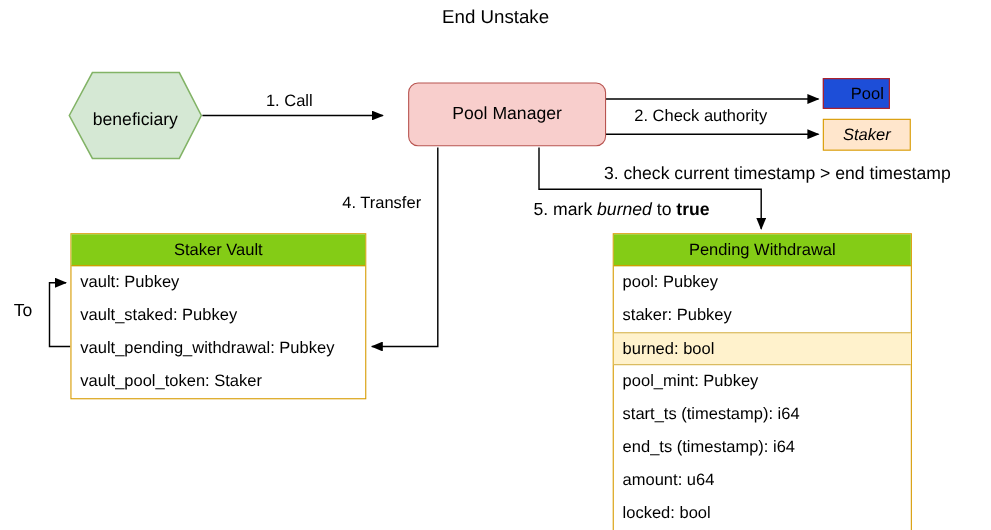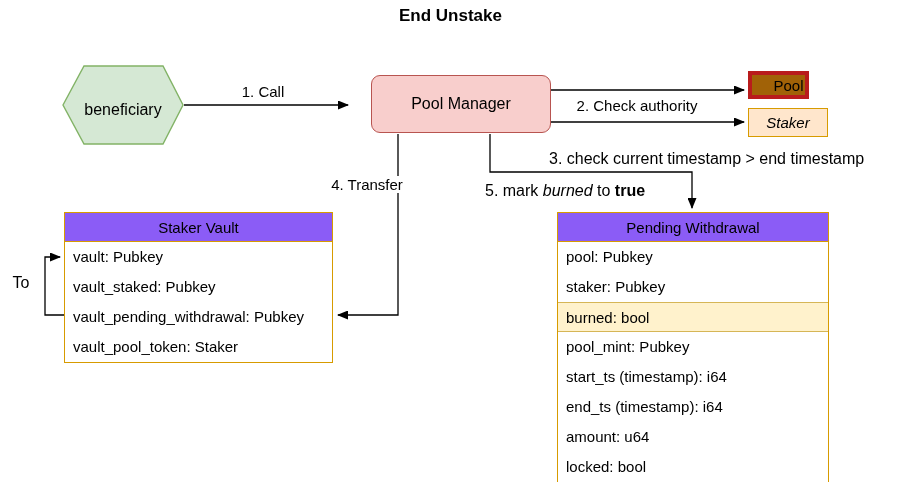--- a/index.html
+++ b/index.html
@@ -16,21 +16,21 @@
     position: absolute;
     left: 0; top: 0;
     width: 901px; height: 482px;
   }
   .page-title {
     position: absolute;
     left: 0; top: 6px;
     width: 100%;
     text-align: center;
     font-size: 17px;
-    font-weight: bold;
+    font-weight: normal;
   }
   .node {
     position: absolute;
     display: flex;
     align-items: center;
     justify-content: center;
     box-sizing: border-box;
   }
   .hex-label {
     left: 63px; top: 66px; width: 120px; height: 88px;
@@ -39,22 +39,22 @@
   .pool-manager {
     left: 353px; top: 75px; width: 180px; height: 58px;
     background: #f8cecc;
     border: 1px solid #b85450;
     border-radius: 9px;
     font-size: 16px;
     margin-left: 18px;
   }
   .pool-box {
     left: 748px; top: 71px; width: 61px; height: 28px;
-    background: #a16207;
-    border: 4px solid #b91c1c;
+    background: #1d4ed8;
+    border: 1px solid #b91c1c;
     font-size: 15px;
     padding-left: 20px;
   }
   .staker-box {
     left: 748px; top: 108px; width: 80px; height: 29px;
     background: #ffe6cc;
     border: 1px solid #d79b00;
     font-size: 15px;
     font-style: italic;
   }
@@ -65,34 +65,34 @@
     background: #ffffff;
     padding: 0 2px;
   }
   .centered { transform: translateX(-50%); }
   .lbl-call     { left: 263px; top: 83px; }
   .lbl-auth     { left: 637px; top: 97px; }
   .lbl-ts       { left: 499px; top: 150px; font-size: 16px; margin-left: 48px; }
   .lbl-burn     { left: 483px; top: 182px; font-size: 16px; }
   .lbl-burn .it { font-style: italic; }
   .lbl-burn .bd { font-weight: bold; }
-  .lbl-transfer { left: 347px; top: 176px; margin-left: 20px; }
+  .lbl-transfer { left: 347px; top: 176px; }
   .lbl-to       { left: 21px;  top: 274px; font-size: 16px; }
   .dtable {
     position: absolute;
     border: 1px solid #d79b00;
     background: #ffffff;
     font-size: 15px;
     box-sizing: border-box;
   }
   .staker-vault       { left: 64px;  top: 212px; width: 269px; }
   .pending-withdrawal { left: 557px; top: 212px; width: 272px; }
   .dtable-header {
     height: 28px;
-    background: #8b5cf6;
+    background: #84cc16;
     border-bottom: 1px solid #d79b00;
     display: flex;
     align-items: center;
     justify-content: center;
   }
   .dtable-row {
     height: 30px;
     line-height: 30px;
     padding-left: 8px;
     box-sizing: border-box;

